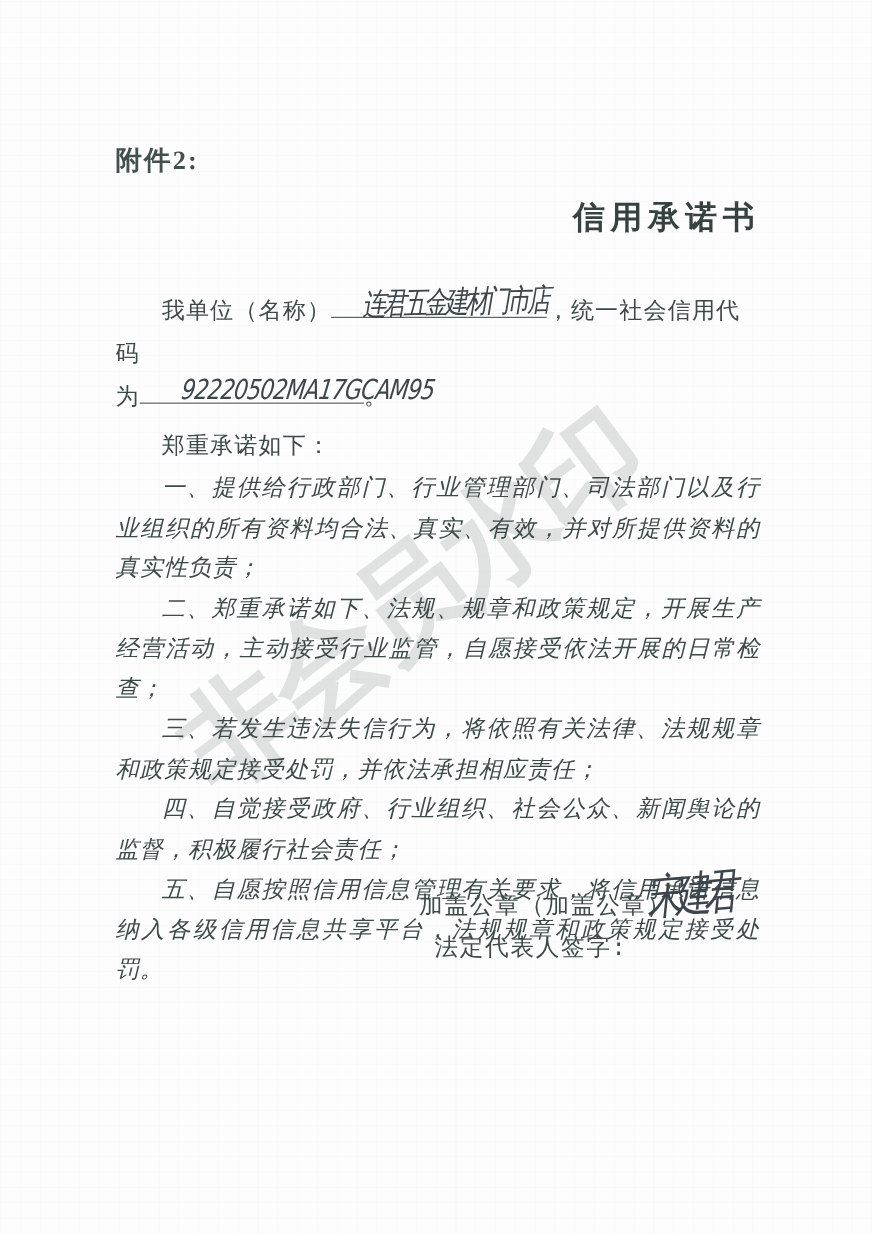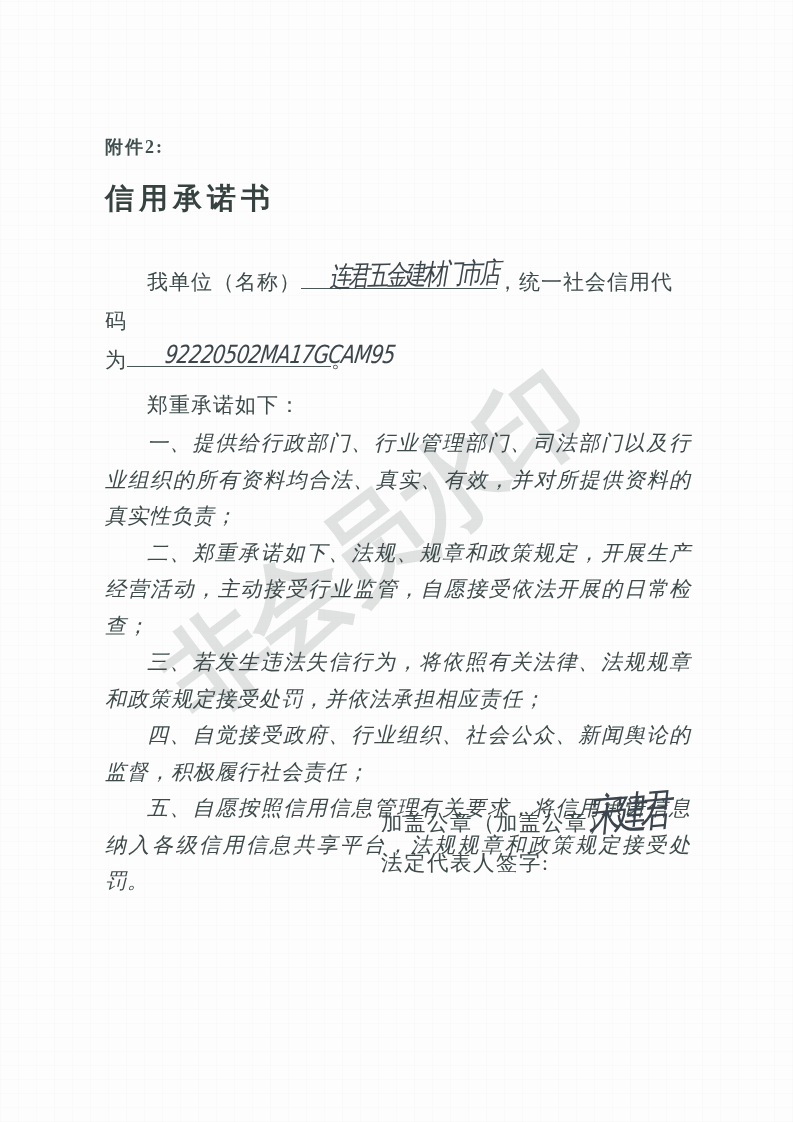--- a/index.html
+++ b/index.html
@@ -25,26 +25,26 @@
     font-size:104px;font-weight:700;
     letter-spacing:-6px;white-space:nowrap;
     color:rgba(168,172,172,0.34);
     z-index:1;user-select:none;
     font-family:"Liberation Sans","DejaVu Sans",sans-serif;
   }
   .content{
     position:absolute;left:105px;top:133px;width:586px;z-index:2;
   }
   .attachment{
-    font-weight:700;font-size:18px;line-height:28px;letter-spacing:2px;
+    font-weight:700;font-size:24px;line-height:28px;letter-spacing:2px;
     color:#41504f;
   }
   .title{
     margin:16px 0 0 0;
-    text-align:left;
+    text-align:right;
     font-size:29px;font-weight:700;letter-spacing:5px;line-height:42px;
     color:#36423f;
   }
   p{margin:0;}
   .intro{
     margin-top:44px;
     font-size:21px;line-height:39px;letter-spacing:1px;
     text-indent:2em;
   }
   .fill-line{
@@ -80,21 +80,21 @@
   .clause{
     font-size:21px;line-height:36.5px;letter-spacing:1px;
     text-indent:2em;
     text-align:justify;
     font-style:italic;
   }
   .signature-block{
     position:absolute;left:381px;top:803px;z-index:2;
     font-size:21.5px;line-height:40px;letter-spacing:1.5px;
   }
-  .signature-line2{}
+  .signature-line2{margin-left:14px;font-family:Liberation Mono, monospace;}
   .hw-signature{
     position:absolute;left:585px;top:788px;
     font-size:43px;letter-spacing:-9px;
     color:#3c454d;
     transform:rotate(-5deg) scaleX(0.76);
     transform-origin:left top;
     font-family:"DejaVu Sans","Liberation Sans",sans-serif;
     font-style:italic;white-space:nowrap;
     z-index:3;
   }

